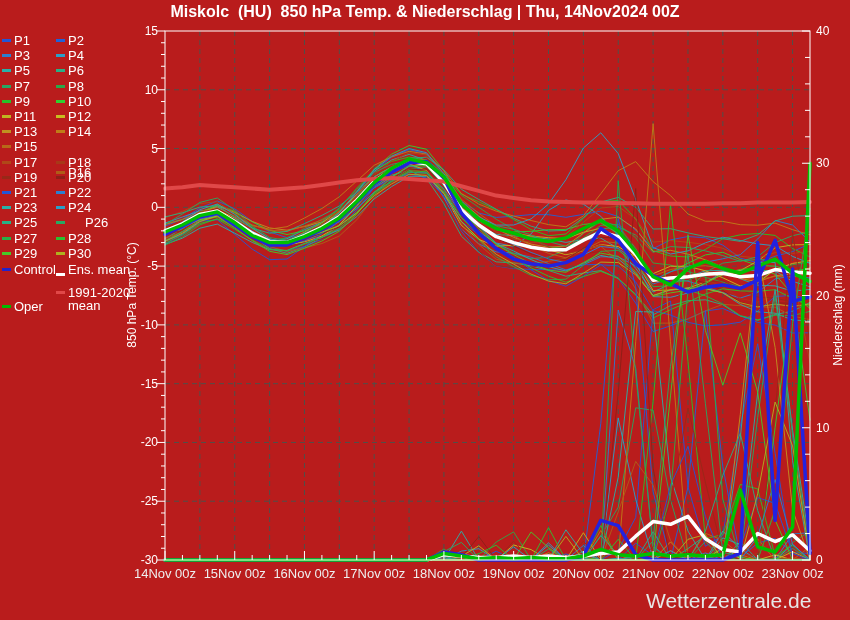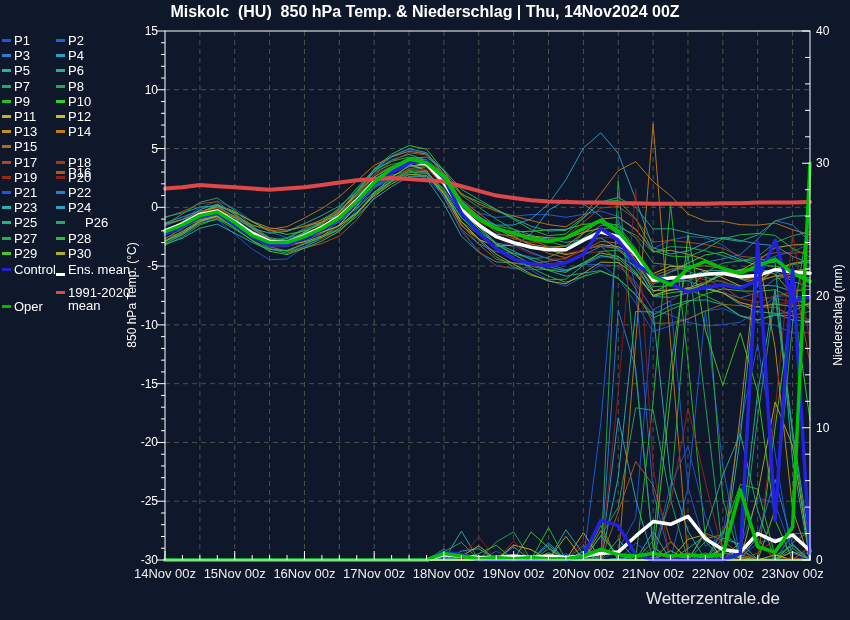--- a/index.html
+++ b/index.html
@@ -1,25 +1,25 @@
 <!DOCTYPE html>
 <html><head>
 <meta charset="utf-8">
 <style>
   html,body{margin:0;padding:0;background:#000;}
-  #stage{position:relative;width:850px;height:620px;background:#0f172a;overflow:hidden;
+  #stage{position:relative;width:850px;height:620px;background:#b91c1c;overflow:hidden;
          font-family:"Liberation Sans",sans-serif;color:#fff;}
   #chart-title{position:absolute;left:0;top:3px;width:850px;text-align:center;
         font-size:16px;font-weight:bold;color:#fff;white-space:pre;}
   .ylab{position:absolute;font-size:12px;color:#fff;width:220px;height:14px;text-align:center;}
   #ylab-left{left:22px;top:288px;transform:rotate(-90deg);}
   #ylab-right{left:728px;top:308px;transform:rotate(-90deg);}
   #xlab{position:absolute;left:387px;top:583px;width:200px;text-align:center;font-size:12px;color:#eee;}
   #footer-left{position:absolute;left:118px;top:589px;font-size:17px;color:#e6e6e6;}
-  #footer-right{position:absolute;left:646px;top:589px;font-size:17px;color:#e6e6e6;}
+  #footer-right{position:absolute;left:646px;top:589px;font-size:21px;color:#e6e6e6;}
   #legend{position:absolute;left:0;top:0;width:118px;height:360px;}
   .li{position:absolute;display:flex;align-items:center;gap:3px;font-size:13px;color:#fff;line-height:13px;}
   .li .sw{display:inline-block;width:9px;height:3px;flex:0 0 9px;}
   .li.two{align-items:flex-start;}
   .li.two .sw{margin-top:5px;}
   .li .lt{white-space:pre;}
   svg{position:absolute;left:0;top:0;}
   text{font-family:"Liberation Sans",sans-serif;}
 </style>
 </head>

